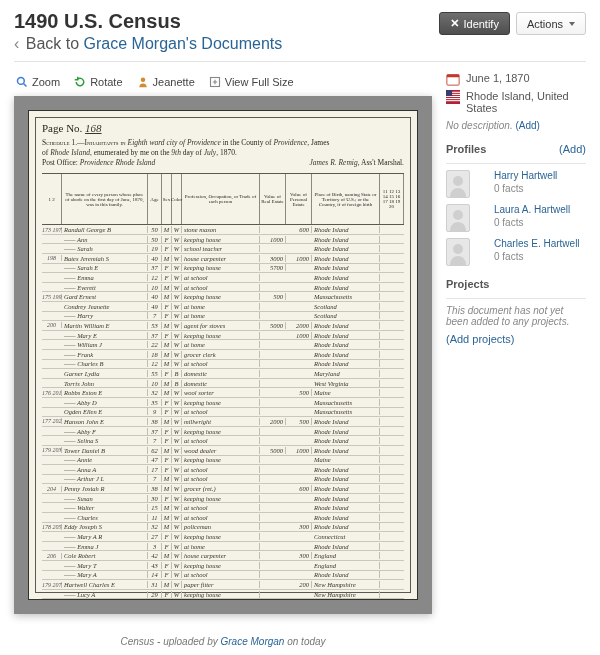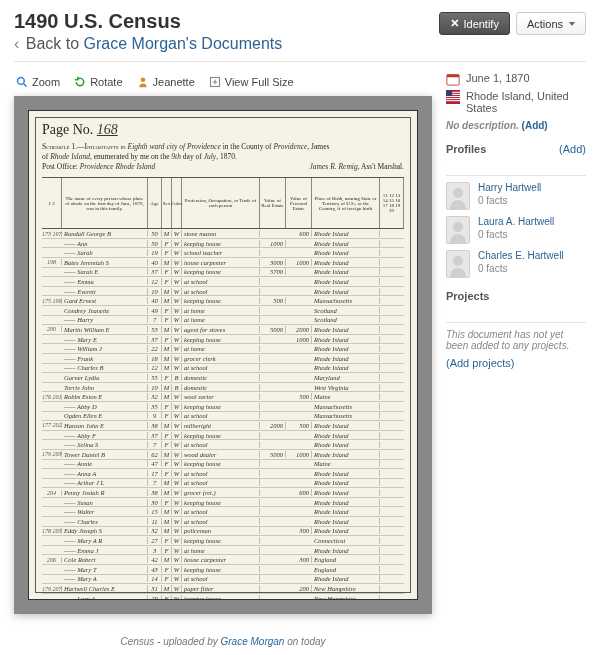--- a/index.html
+++ b/index.html
@@ -65,21 +65,21 @@
     background: #f5f2e8;
     border: 1px solid #34322c;
     width: 100%;
     height: 490px;
     position: relative;
     overflow: hidden;
     font-family: "Times New Roman", serif;
     color: #2a261e;
   }
   .doc-inner { position: absolute; inset: 6px; border: 1px solid #5a584f; padding: 4px 6px; }
-  .doc-pageno { font-size: 14px; }
+  .doc-pageno { font-size: 11px; }
   .doc-sched { font-size: 7.5px; margin-top: 4px; line-height: 1.3; }
   .hand { font-family: "Brush Script MT","Comic Sans MS",cursive; font-style: italic; color: #3a352a; }
   .doc-headrow {
     display: flex; border-top: 1px solid #5a584f; border-bottom: 1px solid #5a584f;
     margin-top: 6px; height: 52px;
   }
   .doc-headrow > div { border-right: 1px solid #8a887f; font-size: 5px; padding: 1px; display:flex; align-items:center; justify-content:center; text-align:center; }
   .doc-body { font-size: 6.5px; }
   .doc-line {
     display: flex; height: 9.6px; border-bottom: 1px solid #c9c6bb;
@@ -99,23 +99,23 @@
   .caption { text-align: center; font-size: 10px; color: #777; margin-top: 22px; font-style: italic; }
   .caption a { font-style: italic; }
 
   .side-block { margin-bottom: 12px; }
   .side-row { display: flex; align-items: flex-start; gap: 6px; margin-bottom: 4px; }
   .side-ic { width: 14px; height: 14px; flex: 0 0 14px; display:flex; align-items:center; justify-content:center; font-size:11px; }
   .side-title { color: #555; }
   .side-h {
     font-size: 11px; color: #555; font-weight: 600;
     border-bottom: 1px solid #e4e4e4;
-    padding-bottom: 20px; margin-bottom: 6px;
-  }
-  .profile-row { display:flex; gap:8px; align-items:flex-start; margin-bottom:6px; }
+    padding-bottom: 8px; margin-bottom: 6px;
+  }
+  .profile-row { display:flex; gap:24px; align-items:flex-start; margin-bottom:6px; }
   .avatar {
     width: 24px; height: 28px; background:#e7e7e7;
     border:1px solid #cfcfcf; border-radius:2px;
     display:flex; align-items:flex-end; justify-content:center;
     overflow:hidden;
   }
   .avatar svg { width: 20px; height: 24px; }
   .profile-meta { font-size: 10px; line-height: 1.25; }
   .facts { color:#888; }
   .muted-it { color:#888; font-style: italic; font-size:10px; }
@@ -727,21 +727,21 @@
                 <rect y="2" width="16" height="1.2" fill="#fff"></rect>
                 <rect y="4.4" width="16" height="1.2" fill="#fff"></rect>
                 <rect y="6.8" width="16" height="1.2" fill="#fff"></rect>
                 <rect y="9.2" width="16" height="1.2" fill="#fff"></rect>
                 <rect y="11.6" width="16" height="1.2" fill="#fff"></rect>
                 <rect width="7" height="7" fill="#3c3b6e"></rect>
               </svg>
           </span>
           <span class="side-title">Rhode Island, United States</span>
         </div>
-        <div style="margin-top:6px; color:#888; font-style:italic; font-size:10px;font-weight:bold;">
+        <div style="margin-top:6px; color:#888; font-style:italic; font-size:10px;">
           <span>No description.</span>
           <a style="font-style:normal;">(Add)</a>
         </div>
       </div>
 
       <div class="side-block">
         <div class="side-h">
           <span>Profiles</span>
           <a style="font-weight:normal; float:right;">(Add)</a>
         </div>

